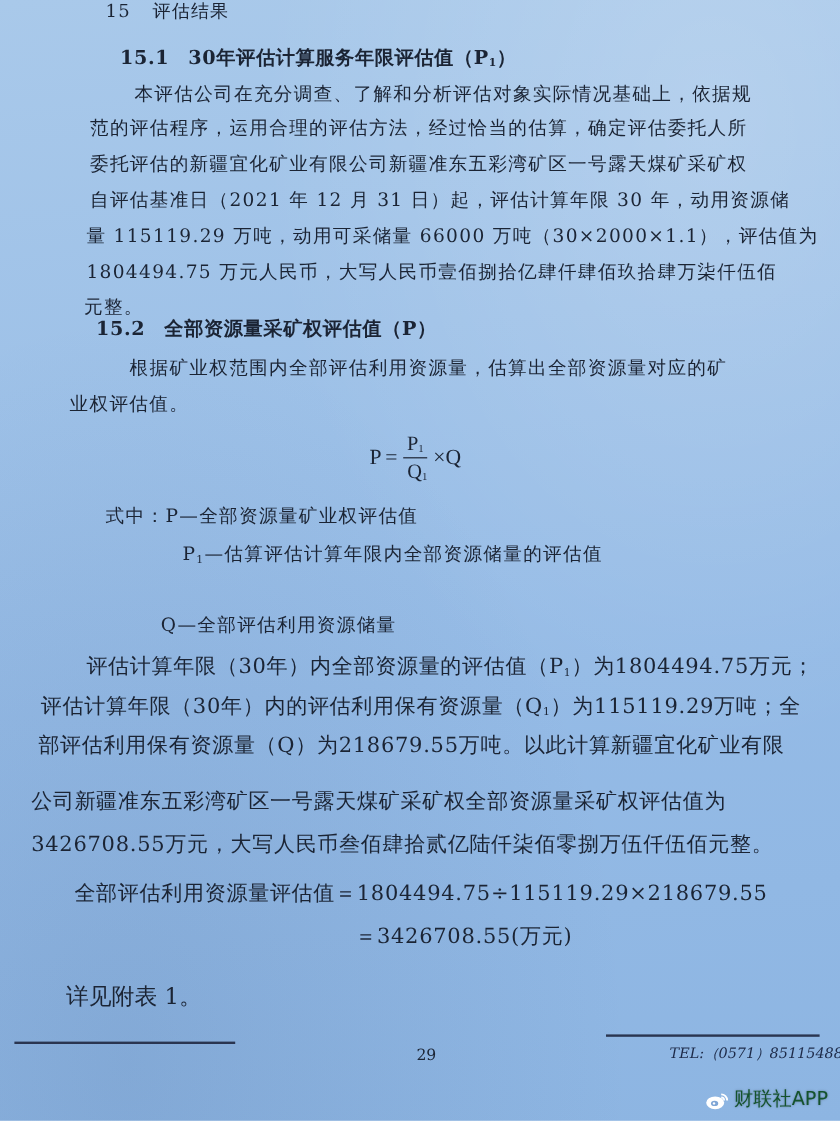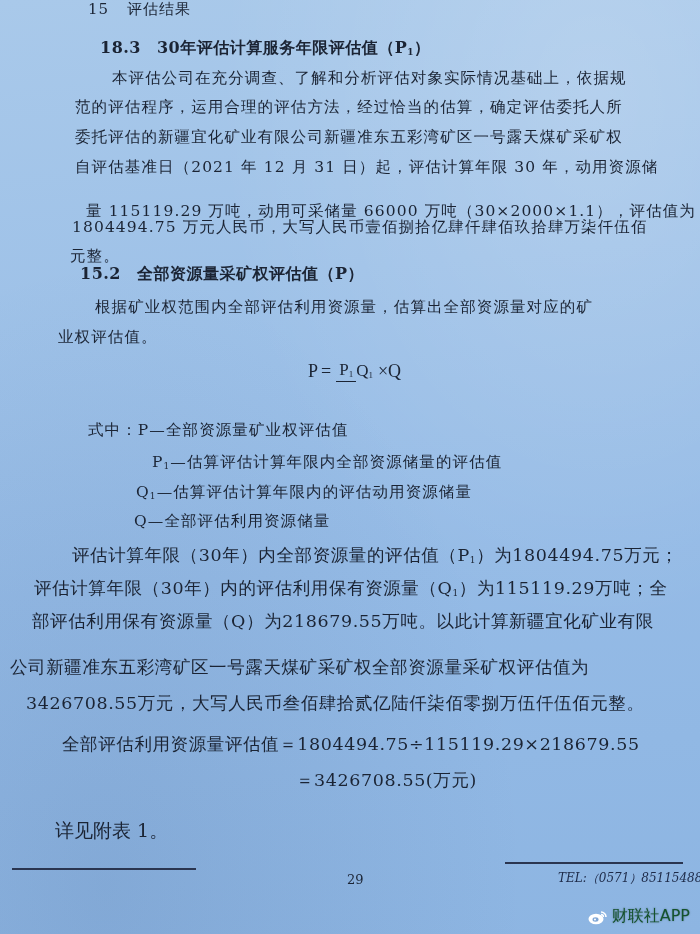--- a/index.html
+++ b/index.html
@@ -21,21 +21,21 @@
     .h1 .num { margin-right: 18px; }
     .h2 { font-size: 16px; font-weight: bold; letter-spacing: 0.5px; }
     .h2 .num { margin-right: 16px; }
     .body16 { font-size: 15.5px; letter-spacing: 1.1px; }
     .body18 { font-size: 17.5px; letter-spacing: 0.6px; text-align: right; }
     sub { font-size: 9px; vertical-align: -2px; }
     .formula {
       left: 308px; top: 360px; font-family: "Liberation Serif", serif; font-size: 18px;
       display: flex; align-items: center; gap: 3px;
     }
-    .frac { display: inline-flex; align-items: flex-start; margin: 0 2px; }
+    .frac { display: inline-flex; flex-direction: column; align-items: flex-end; margin: 0 2px; }
     .frac .num-p { border-bottom: 1.2px solid #1b2434; padding: 0 3px 1px; font-size: 17px; }
     .frac .den-q { padding-top: 1px; font-size: 17px; }
     .rule { position: absolute; height: 1.5px; background: #2a3550; }
     .footer-left { left: 12px; top: 874px; font-size: 12px; font-weight: bold; font-style: italic; letter-spacing: 1px; color: #1d2a48; }
     .footer-page { left: 347px; top: 872px; font-size: 13px; }
     .footer-tel { left: 558px; top: 870px; font-size: 12px; font-style: italic; color: #1d2a48; }
     .watermark {
       right: 10px; top: 906px; font-family: "DejaVu Sans", sans-serif; font-size: 16px;
       color: #14532d; display: flex; align-items: center; gap: 4px;
       text-shadow: 0 0 2px rgba(0,0,0,0.35);
@@ -46,69 +46,66 @@
 <body>
 
 <div class="page">
   <div class="shade"></div>
 
   <div class="abs h1">
     <span class="num">15</span><span>评估结果</span>
   </div>
 
   <div class="abs h2" style="left:100px; top:38px;">
-    <span class="num">18.3</span><span>30年评估计算服务年限评估值（P</span><sub>1</sub><span>）</span>
+    <span class="num">15.1</span><span>30年评估计算服务年限评估值（P</span><sub>1</sub><span>）</span>
   </div>
 
   <div class="abs body16" style="left:112px; top:68px;">本评估公司在充分调查、了解和分析评估对象实际情况基础上，依据规</div>
   <div class="abs body16" style="left:75px; top:97px;">范的评估程序，运用合理的评估方法，经过恰当的估算，确定评估委托人所</div>
   <div class="abs body16" style="left:75px; top:127px;">委托评估的新疆宜化矿业有限公司新疆准东五彩湾矿区一号露天煤矿采矿权</div>
   <div class="abs body16" style="left:75px; top:157px;">自评估基准日（2021 年 12 月 31 日）起，评估计算年限 30 年，动用资源储</div>
-  <div class="abs body16" style="left:72px; top:201px;margin-left:14px;">量 115119.29 万吨，动用可采储量 66000 万吨（30×2000×1.1），评估值为</div>
+  <div class="abs body16" style="left:72px; top:187px;">量 115119.29 万吨，动用可采储量 66000 万吨（30×2000×1.1），评估值为</div>
   <div class="abs body16" style="left:72px; top:217px;">1804494.75 万元人民币，大写人民币壹佰捌拾亿肆仟肆佰玖拾肆万柒仟伍佰</div>
   <div class="abs body16" style="left:70px; top:246px;">元整。</div>
 
   <div class="abs h2" style="left:80px; top:264px;">
     <span class="num">15.2</span><span>全部资源量采矿权评估值（P）</span>
   </div>
 
-  <div class="abs body16" style="left:95px; top:297px;">根据矿业权范围内全部评估利用资源量，估算出全部资源量对应的矿</div>
+  <div class="abs body16" style="left:108px; top:297px;">根据矿业权范围内全部评估利用资源量，估算出全部资源量对应的矿</div>
   <div class="abs body16" style="left:58px; top:327px;">业权评估值。</div>
 
   <div class="abs formula">
     <span>P</span>
     <span>=</span>
     <span class="frac">
       <span class="num-p"><span>P</span><sub>1</sub></span>
       <span class="den-q"><span>Q</span><sub>1</sub></span>
     </span>
     <span>×Q</span>
   </div>
 
   <div class="abs body16" style="left:88px; top:420px;">
     <span>式中：</span><span>P</span><span>—全部资源量矿业权评估值</span>
   </div>
   <div class="abs body16" style="left:152px; top:452px;">
     <span>P</span><sub>1</sub><span>—估算评估计算年限内全部资源储量的评估值</span>
   </div>
-  <div class="abs body16" style="left:136px; top:482px;">
-    <span>Q</span><sub>1</sub><span>—估算评估计算年限内的评估动用资源储量</span>
-  </div>
   <div class="abs body16" style="left:134px; top:511px;">
     <span>Q</span><span>—全部评估利用资源储量</span>
   </div>
 
   <div class="abs body18" style="left:72px; top:543px;">
     <span>评估计算年限（30年）内全部资源量的评估值（P</span><sub>1</sub><span>）为1804494.75万元；</span>
   </div>
   <div class="abs body18" style="left:34px; top:576px;">
     <span>评估计算年限（30年）内的评估利用保有资源量（Q</span><sub>1</sub><span>）为115119.29万吨；全</span>
   </div>
   <div class="abs body18" style="left:32px; top:609px;">部评估利用保有资源量（Q）为218679.55万吨。以此计算新疆宜化矿业有限</div>
-  <div class="abs body18" style="left:10px; top:655px;">公司新疆准东五彩湾矿区一号露天煤矿采矿权全部资源量采矿权评估值为</div>
+  <div class="abs body18" style="left:26px; top:655px;">公司新疆准东五彩湾矿区一号露天煤矿采矿权全部资源量采矿权评估值为</div>
   <div class="abs body18" style="left:26px; top:691px;">3426708.55万元，大写人民币叁佰肆拾贰亿陆仟柒佰零捌万伍仟伍佰元整。</div>
 
   <div class="abs body18" style="left:62px; top:732px;">全部评估利用资源量评估值＝1804494.75÷115119.29×218679.55</div>
   <div class="abs body18" style="left:296px; top:768px;">＝3426708.55(万元)</div>
 
   <div class="abs" style="left:55px; top:818px; font-size:19px;text-align:right;">详见附表 1。</div>
 
   <div class="rule" style="left:12px; top:868px; width:184px;"></div>
   <div class="rule" style="left:505px; top:862px; width:178px;"></div>
   <div class="abs footer-page">29</div>

